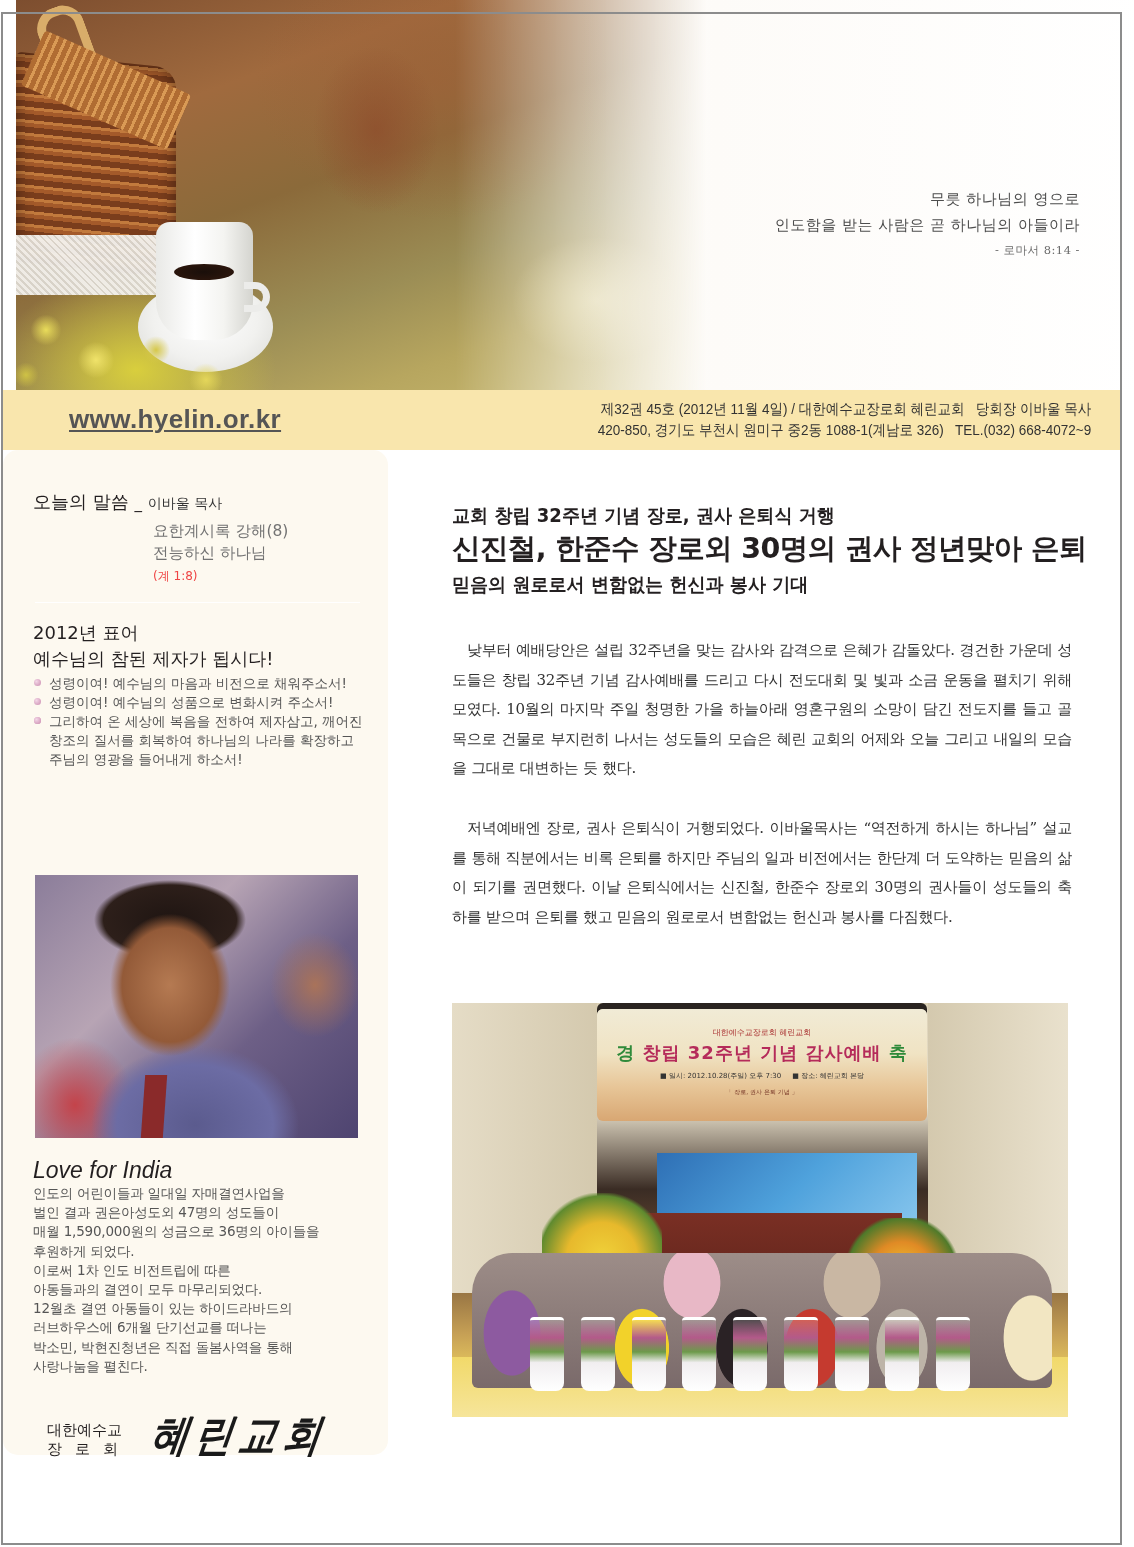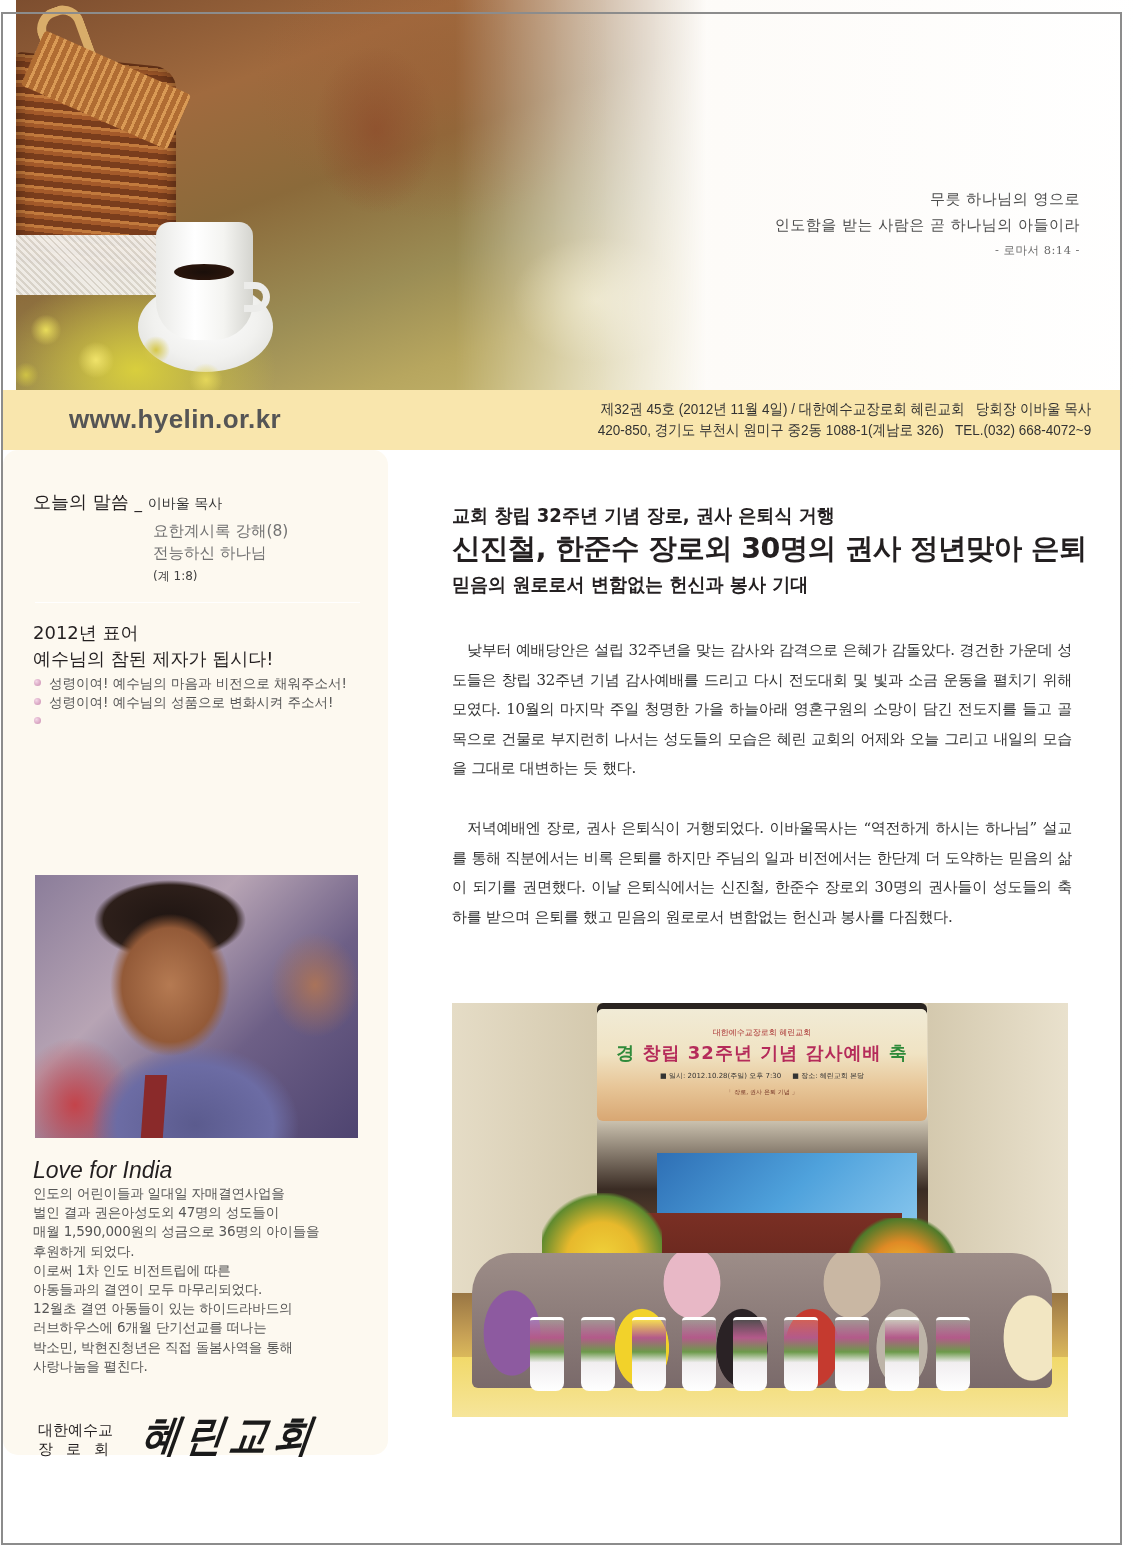--- a/index.html
+++ b/index.html
@@ -86,40 +86,40 @@
   .verse .ref { font-size: 11.5px; line-height: 20px; color: #6b6b6b; margin-top: 2px; letter-spacing: 0.5px; }
 
   
   .masthead {
     position: absolute; left: 3px; top: 390px; width: 1118px; height: 60px;
     background: #f9e6ad; display: flex; align-items: center;
   }
   .site-url {
     position: absolute; left: 66px; top: 14px;
     font-family: "Liberation Sans", sans-serif; font-weight: bold; font-size: 26px;
-    color: #555555; letter-spacing: 0.4px;
+    color: #555555; letter-spacing: 0.4px; text-decoration: underline;
   }
   .issue {
     position: absolute; right: 30px; top: 8px; text-align: right;
     font-family: "Liberation Sans", sans-serif; font-size: 15px; color: #333333; line-height: 21px;
     transform: scaleX(0.9); transform-origin: right top;
   }
 
   
   .sidebar {
     position: absolute; left: 3px; top: 450px; width: 385px; height: 1005px;
     background: #fdf9f0;
     border-radius: 15px;
   }
   .sb-section { position: absolute; left: 30px; }
   .sermon-head { top: 40px; font-size: 18px; color: #231f20; }
   .sermon-head .sep { font-size: 15px; }
   .sermon-head .author { font-size: 14px; color: #333; }
   .sermon-title { position: absolute; left: 150px; top: 70px; font-size: 15.5px; line-height: 22px; color: #737373; }
-  .sermon-ref { position: absolute; left: 150px; top: 118px; font-size: 12px; color: #404040; }
+  .sermon-ref { position: absolute; left: 150px; top: 118px; font-size: 12px; color: #ef4444; }
   .sb-rule { position: absolute; left: 32px; top: 152px; width: 325px; height: 1px; background: #ffffff; }
 
   .motto { top: 170px; }
   .motto .year { font-size: 18px; color: #231f20; line-height: 26px; }
   .motto .theme { font-size: 18px; color: #231f20; line-height: 26px; margin-bottom: 2px; }
   .motto ul { list-style: none; }
   .motto li { position: relative; padding-left: 16px; font-size: 13.5px; line-height: 19px; color: #555; width: 340px; }
   .motto li .bullet {
     position: absolute; left: 1px; top: 5px; width: 7px; height: 7px; border-radius: 50%;
     background: radial-gradient(circle at 35% 35%, #f4d7e7, #c98aae);
@@ -134,21 +134,21 @@
       radial-gradient(ellipse 130px 100px at 160px 250px, #5b5b8e 0, #6c6ca4 60%, transparent 80%),
       radial-gradient(ellipse 80px 90px at 40px 230px, #c4434a, transparent 75%),
       linear-gradient(135deg, #8b7d9a 0%, #b7a4b4 35%, #6d5f86 65%, #4e4470 100%);
   }
   .child-photo .tie { position: absolute; left: 108px; top: 200px; width: 22px; height: 63px; background: #8a2a2a; transform: skewX(-4deg); }
 
   .india { top: 706px; }
   .india .title { font-family: "Liberation Sans", sans-serif; font-style: italic; font-size: 23px; color: #231f20; line-height: 28px; }
   .india .body { font-size: 13.5px; line-height: 19.2px; color: #555; width: 330px; letter-spacing: -0.2px; }
 
-  .church-name { position: absolute; left: 35px; top: 970px; width: 320px; height: 60px; }
+  .church-name { position: absolute; left: 44px; top: 970px; width: 320px; height: 60px; }
   .church-name .denom { position: absolute; left: 0; top: 0; font-size: 15px; line-height: 20px; color: #231f20; }
   .church-name .denom2 { position: absolute; left: 0; top: 20px; font-size: 15px; letter-spacing: 13px; color: #231f20; }
   .church-name .brush {
     position: absolute; left: 104px; top: -10px; font-family: "DejaVu Serif", serif; font-weight: bold;
     font-size: 38px; color: #1a1a1a; letter-spacing: 6px; font-style: italic; transform: skewX(-8deg) scaleY(1.15);
   }
 
   
   .article { position: absolute; left: 452px; top: 500px; width: 620px; }
   .kicker { font-size: 19px; font-weight: bold; color: #231f20; line-height: 30px; transform: scaleX(0.95); transform-origin: left; }
@@ -252,20 +252,21 @@
   <div class="sermon-ref">(계 1:8)</div>
   <div class="sb-rule"></div>
 
   <div class="sb-section motto">
     <div class="year">2012년 표어</div>
     <div class="theme">예수님의 참된 제자가 됩시다!</div>
     <ul>
       <li><span class="bullet"></span><span>성령이여! 예수님의 마음과 비전으로 채워주소서!</span></li>
       <li><span class="bullet"></span><span>성령이여! 예수님의 성품으로 변화시켜 주소서!</span></li>
       <li style="width:330px"><span class="bullet"></span></li>
+      <li style="width:330px"><span class="bullet"></span><span>그리하여 온 세상에 복음을 전하여 제자삼고, 깨어진 창조의 질서를 회복하여 하나님의 나라를 확장하고 주님의 영광을 들어내게 하소서!</span></li>
     </ul>
   </div>
 
   <div class="child-photo">
     <div class="tie"></div>
   </div>
 
   <div class="sb-section india">
     <div class="title">Love for India</div>
     <div class="body">

